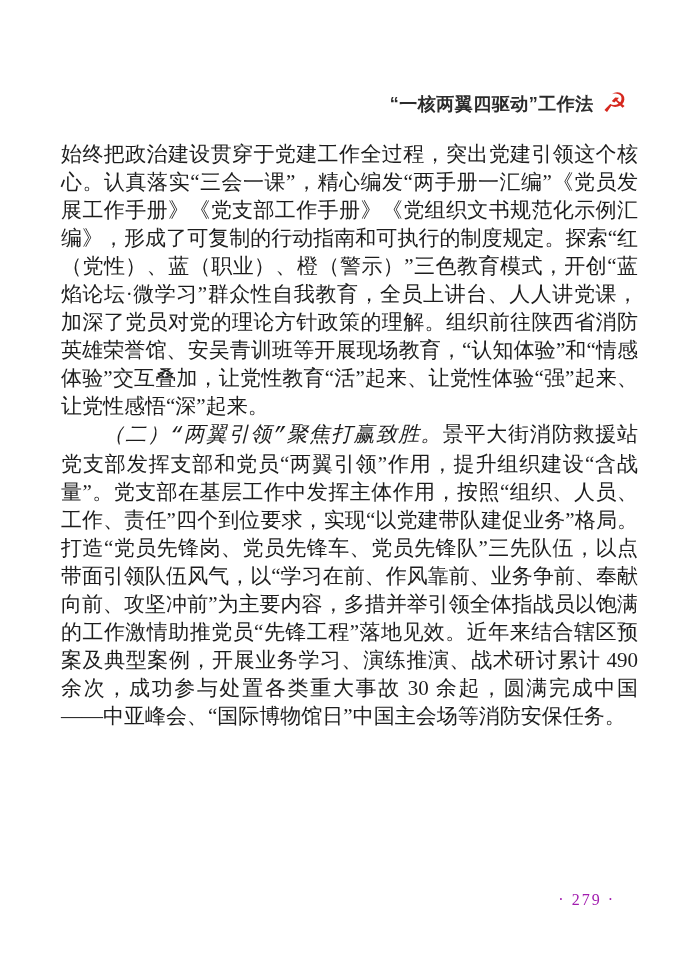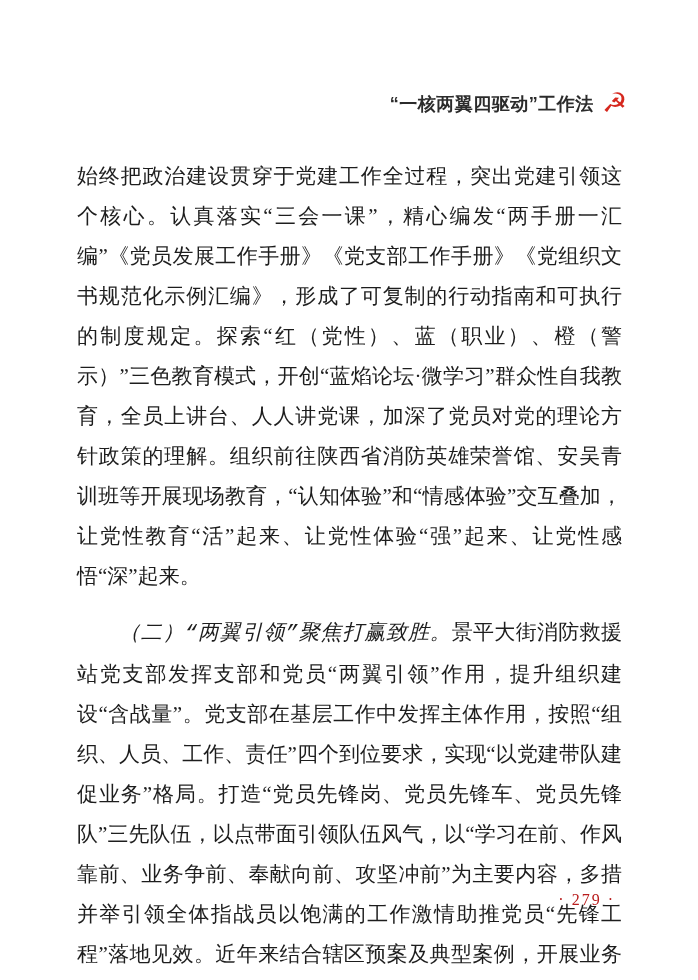--- a/index.html
+++ b/index.html
@@ -39,52 +39,52 @@
   
   .body-text {
     position: absolute;
     left: 61px;
     top: 140px;
     width: 577px;
     color: #1d1d1d;
   }
   .paragraph {
     font-size: 21px;
-    line-height: 40px;
+    line-height: 28px;
     text-align: justify;
     text-justify: inter-character;
-    margin: 16px;
+    margin: 0;
   }
   .paragraph.indent { text-indent: 2em; }
   .kai {
     font-style: italic;
     letter-spacing: 0.5px;
     font-family: Liberation Mono, monospace;
   }
   
   .page-number {
     position: absolute;
     top: 891px;
     right: 83px;
     font-size: 16px;
     letter-spacing: 2px;
-    color: #b91c1c;
+    color: #a21caf;
     font-family: "Liberation Serif", "DejaVu Serif", serif;
   }
 </style>
 </head>
 <body>
 
 <div class="page">
 
   <div class="running-head">
     <span class="running-head-title">“一核两翼四驱动”工作法</span>
     <span class="emblem">☭</span>
   </div>
 
   <div class="body-text">
       <div class="paragraph"><span>始终把政治建设贯穿于党建工作全过程，突出党建引领这个核心。认真落实“三会一课”，精心编发“两手册一汇编”《党员发展工作手册》《党支部工作手册》《党组织文书规范化示例汇编》，形成了可复制的行动指南和可执行的制度规定。探索“红（党性）、蓝（职业）、橙（警示）”三色教育模式，开创“蓝焰论坛·微学习”群众性自我教育，全员上讲台、人人讲党课，加深了党员对党的理论方针政策的理解。组织前往陕西省消防英雄荣誉馆、安吴青训班等开展现场教育，“认知体验”和“情感体验”交互叠加，让党性教育“活”起来、让党性体验“强”起来、让党性感悟“深”起来。</span></div>
-      <div class="paragraph indent"><span class="kai">（二）“两翼引领”聚焦打赢致胜。</span><span>景平大街消防救援站党支部发挥支部和党员“两翼引领”作用，提升组织建设“含战量”。党支部在基层工作中发挥主体作用，按照“组织、人员、工作、责任”四个到位要求，实现“以党建带队建促业务”格局。打造“党员先锋岗、党员先锋车、党员先锋队”三先队伍，以点带面引领队伍风气，以“学习在前、作风靠前、业务争前、奉献向前、攻坚冲前”为主要内容，多措并举引领全体指战员以饱满的工作激情助推党员“先锋工程”落地见效。近年来结合辖区预案及典型案例，开展业务学习、演练推演、战术研讨累计 630 余次，成功参与处置各类重大事故 30 余起，圆满完成中国——中亚峰会、“国际博物馆日”中国主会场等消防安保任务。</span></div>
+      <div class="paragraph indent"><span class="kai">（二）“两翼引领”聚焦打赢致胜。</span><span>景平大街消防救援站党支部发挥支部和党员“两翼引领”作用，提升组织建设“含战量”。党支部在基层工作中发挥主体作用，按照“组织、人员、工作、责任”四个到位要求，实现“以党建带队建促业务”格局。打造“党员先锋岗、党员先锋车、党员先锋队”三先队伍，以点带面引领队伍风气，以“学习在前、作风靠前、业务争前、奉献向前、攻坚冲前”为主要内容，多措并举引领全体指战员以饱满的工作激情助推党员“先锋工程”落地见效。近年来结合辖区预案及典型案例，开展业务学习、演练推演、战术研讨累计 490 余次，成功参与处置各类重大事故 30 余起，圆满完成中国——中亚峰会、“国际博物馆日”中国主会场等消防安保任务。</span></div>
     </div>
 
   <div class="page-number">· 279 ·</div>
 
 </div>
 
 </body></html>

